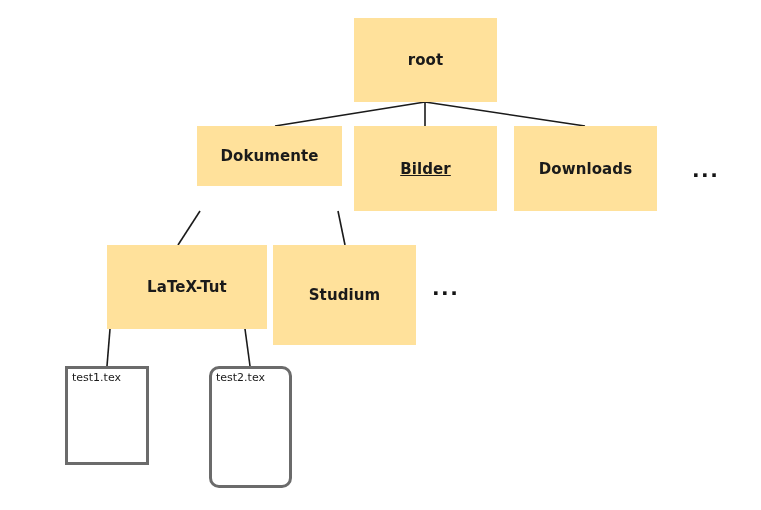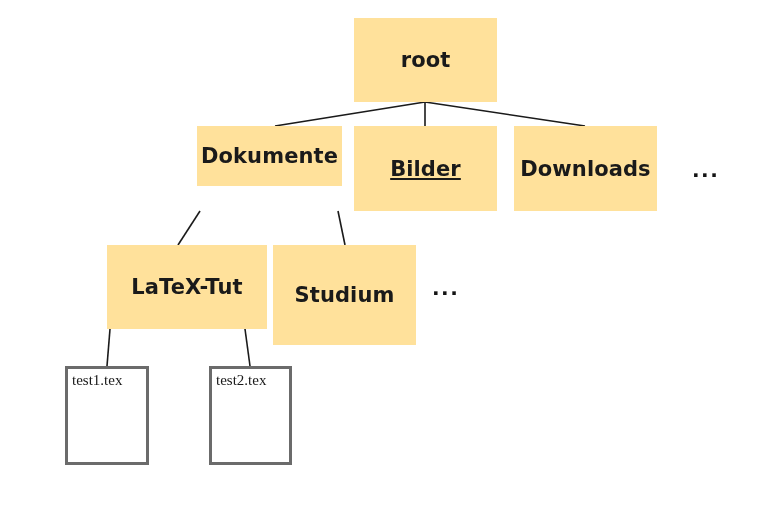--- a/index.html
+++ b/index.html
@@ -31,32 +31,31 @@
     position: absolute;
     box-sizing: border-box;
     display: flex;
     align-items: center;
     justify-content: center;
   }
   .node.folder {
     background: #ffe19b;
     color: #1a1a1a;
     font-weight: bold;
-    font-size: 21px;
+    font-size: 15px;
     letter-spacing: 0.1px;
   }
   .node.file {
     background: #ffffff;
     border: 3px solid #6b6b6b;
     color: #1a1a1a;
     font-weight: normal;
-    font-size: 15px;
+    font-size: 11px;
     align-items: flex-start;
     justify-content: flex-start;
-    font-family: Liberation Serif, serif;
   }
   .node.file .node-label {
     padding: 3px 0 0 4px;
     line-height: 1.15;
     white-space: nowrap;
   }
   .node-label {
     pointer-events: none;
     white-space: nowrap;
   }
@@ -98,21 +97,21 @@
       </div>
       <div class="node folder" style="left: 107px; top: 245px; width: 160px; height: 84px;">
         <span class="node-label">LaTeX-Tut</span>
       </div>
       <div class="node folder" style="left: 273px; top: 245px; width: 143px; height: 100px;">
         <span class="node-label">Studium</span>
       </div>
       <div class="node file" style="left: 65px; top: 366px; width: 84px; height: 99px;">
         <span class="node-label">test1.tex</span>
       </div>
-      <div class="node file" style="left: 209px; top: 366px; width: 83px; height: 99px;">
+      <div class="node file" style="left: 209px; top: 366px; width: 83px; height: 122px; border-radius: 10px;">
         <span class="node-label">test2.tex</span>
       </div>
     </div>
   <div id="ellipsis-layer">
       <div class="ellipsis" style="left: 692px; top: 160px;">...</div>
       <div class="ellipsis" style="left: 432px; top: 278px;">...</div>
     </div>
 </div>
 
 </body></html>

